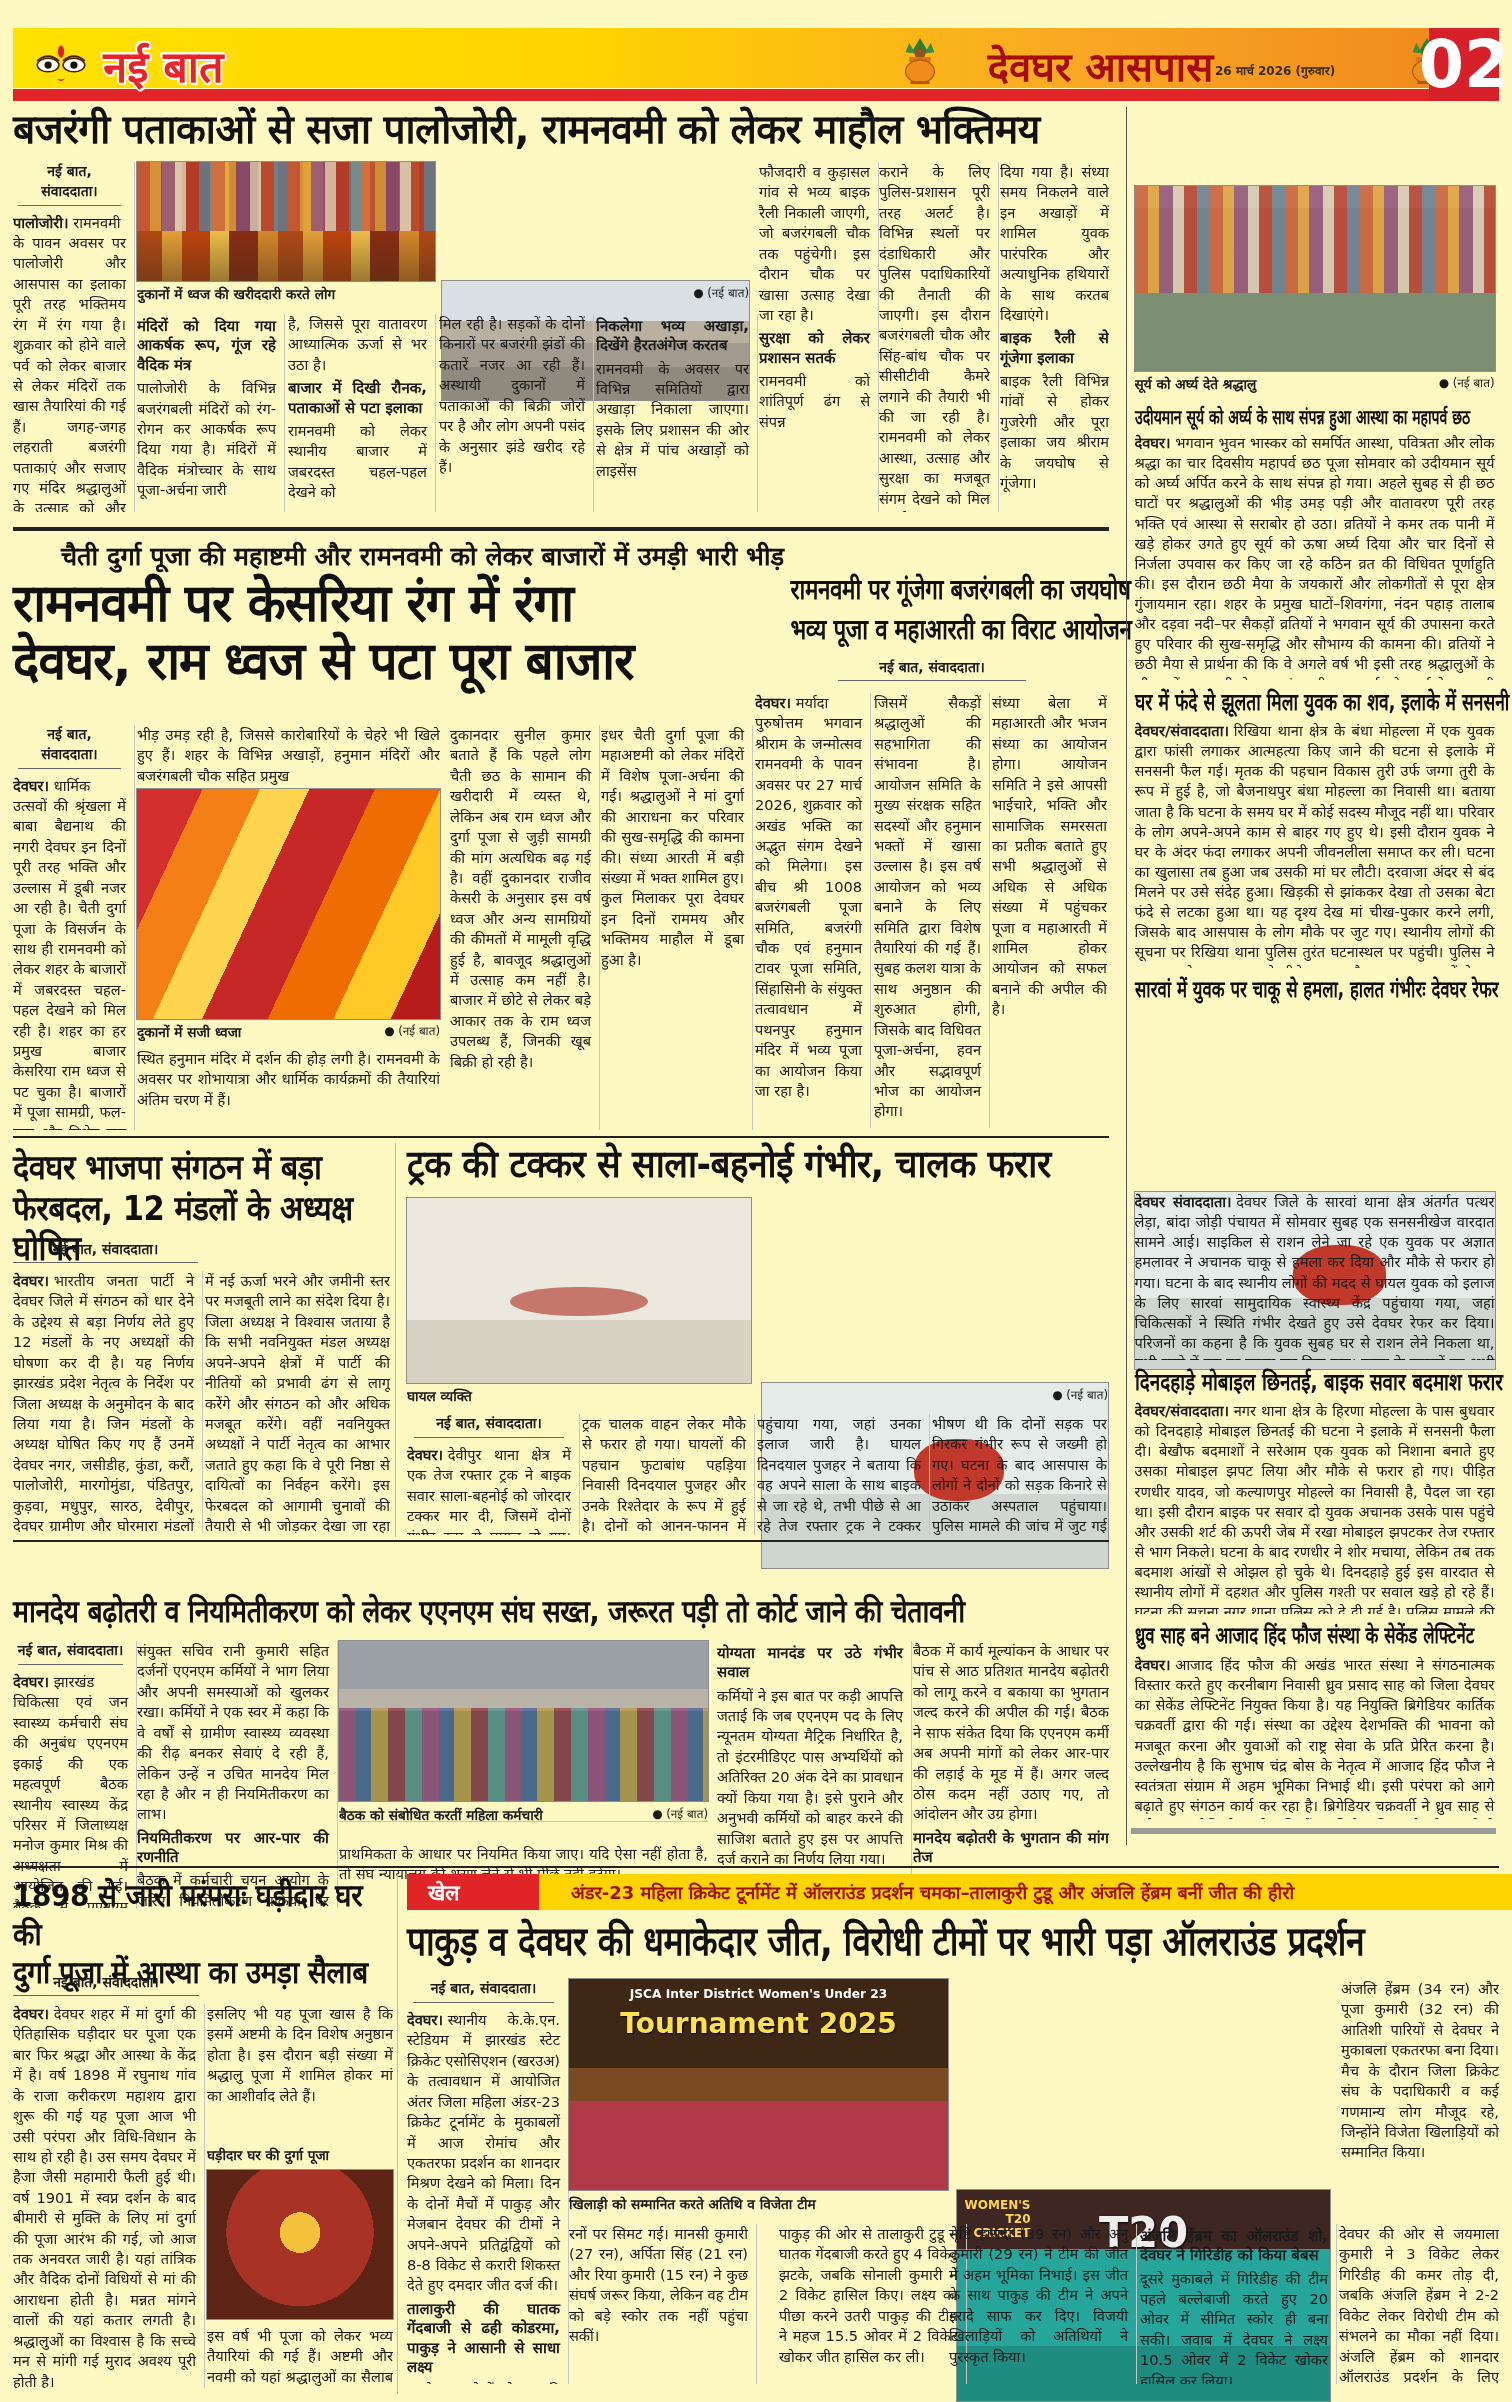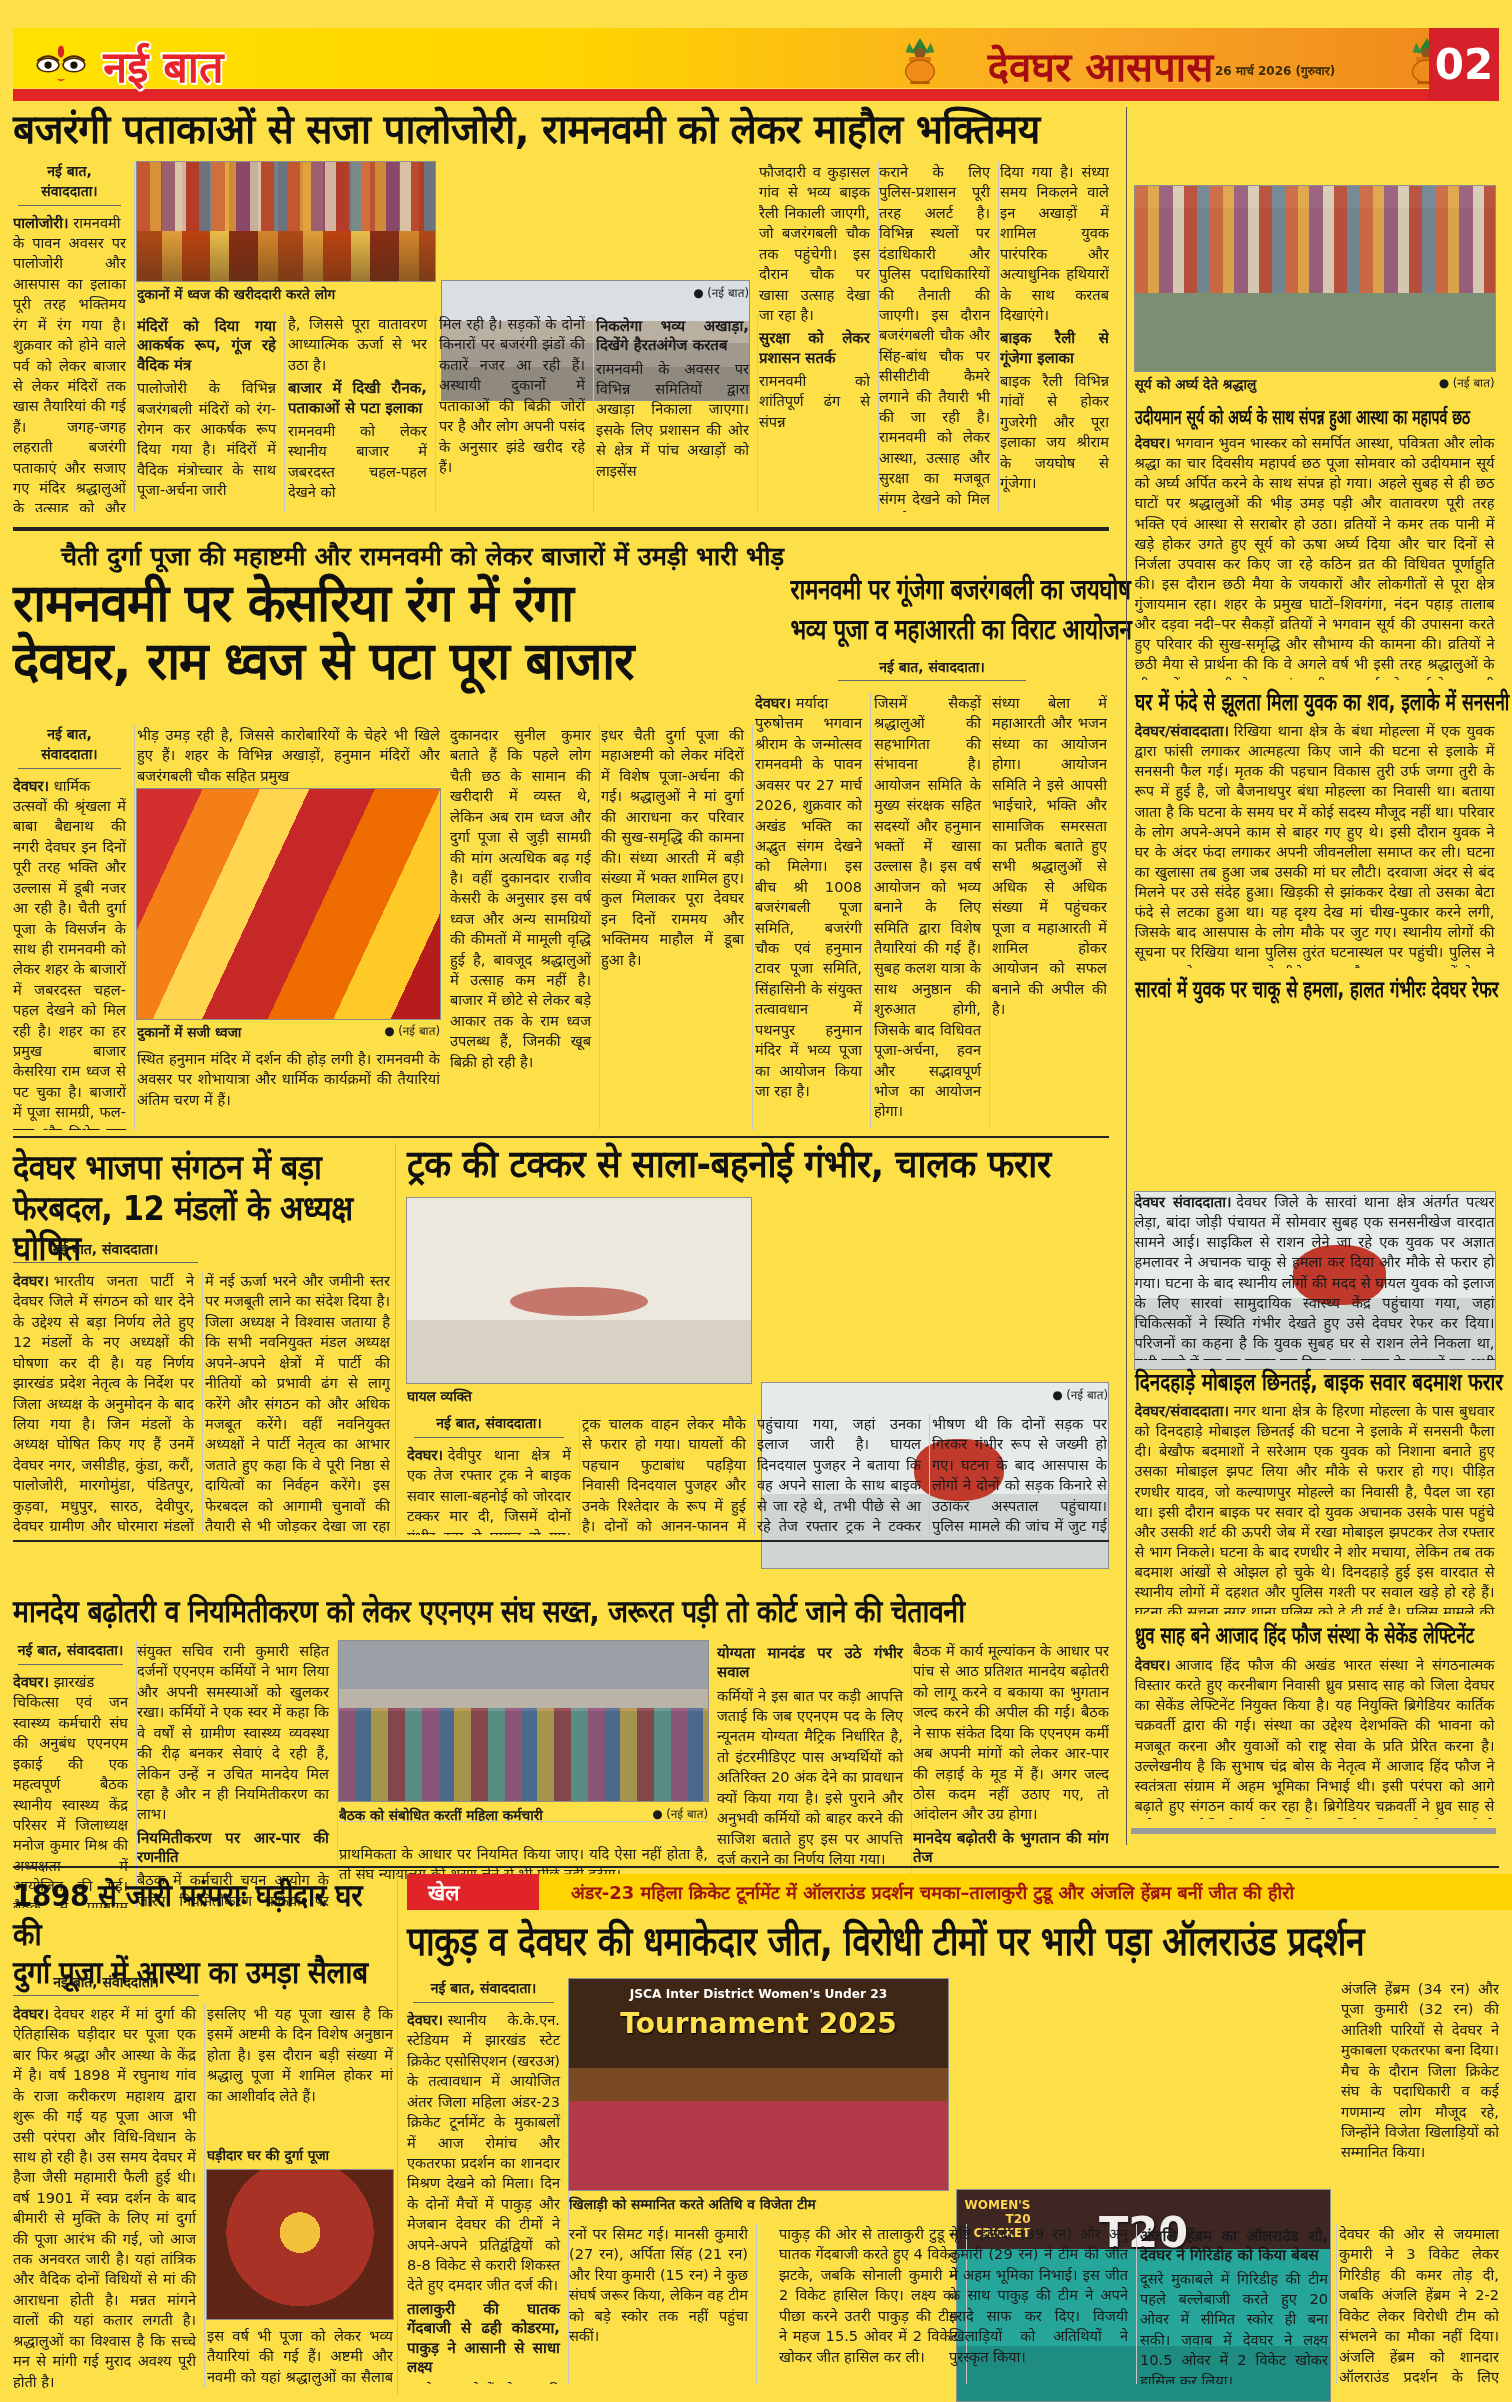--- a/index.html
+++ b/index.html
@@ -1,23 +1,23 @@
 <!DOCTYPE html>
 <html lang="hi" style="font-size:15px"><head>
 <meta charset="utf-8">
 <style>
   html,body{margin:0;padding:0;background:#e9e9e9;}
-  .page{position:relative;width:1512px;height:2402px;background:#fde047;overflow:hidden;
+  .page{position:relative;width:1512px;height:2402px;background:#fef9c3;overflow:hidden;
         font-family:"DejaVu Sans","Liberation Sans",sans-serif;color:#1a1a1a;}
   .abs{position:absolute;}
   
   .band{background:linear-gradient(90deg,#ffe200 0%,#ffd400 38%,#f9a825 72%,#ef861a 100%);}
   .redstrip{background:#e02428;}
   .pagebox{background:#d6212a;color:#fff;display:flex;align-items:center;justify-content:center;
-           font-size:42px;font-weight:800;z-index:3;}
+           font-size:65px;font-weight:800;z-index:3;}
   .papertitle{font-size:43px;font-weight:800;color:#e8232a;
       text-shadow:-1.9px 0 #fff,1.9px 0 #fff,0 -1.9px #fff,0 1.9px #fff,1.9px 1.9px #fff,-1.9px -1.9px #fff;}
   .sectitle{font-size:40px;font-weight:800;color:#a50d12;}
   .dateline-top{font-size:12px;font-weight:700;color:#3a2b00;text-align:left;}
   
   .hl{font-weight:800;color:#101010;letter-spacing:-0.5px;line-height:1.12;}
   .nw{white-space:nowrap;transform-origin:0 50%;}
   .kicker{font-size:25.4px;font-weight:800;color:#111;margin-left:48px;}
   .col{font-size:14.6px;line-height:1.4;text-align:justify;overflow:hidden;}
   .col .txt{margin:0 0 3.8px 0;}

